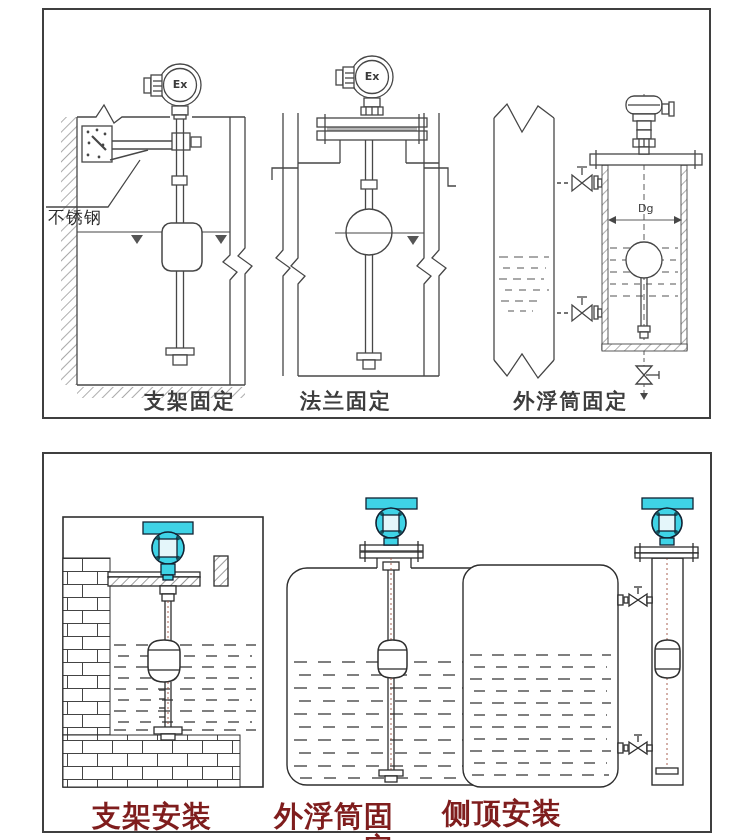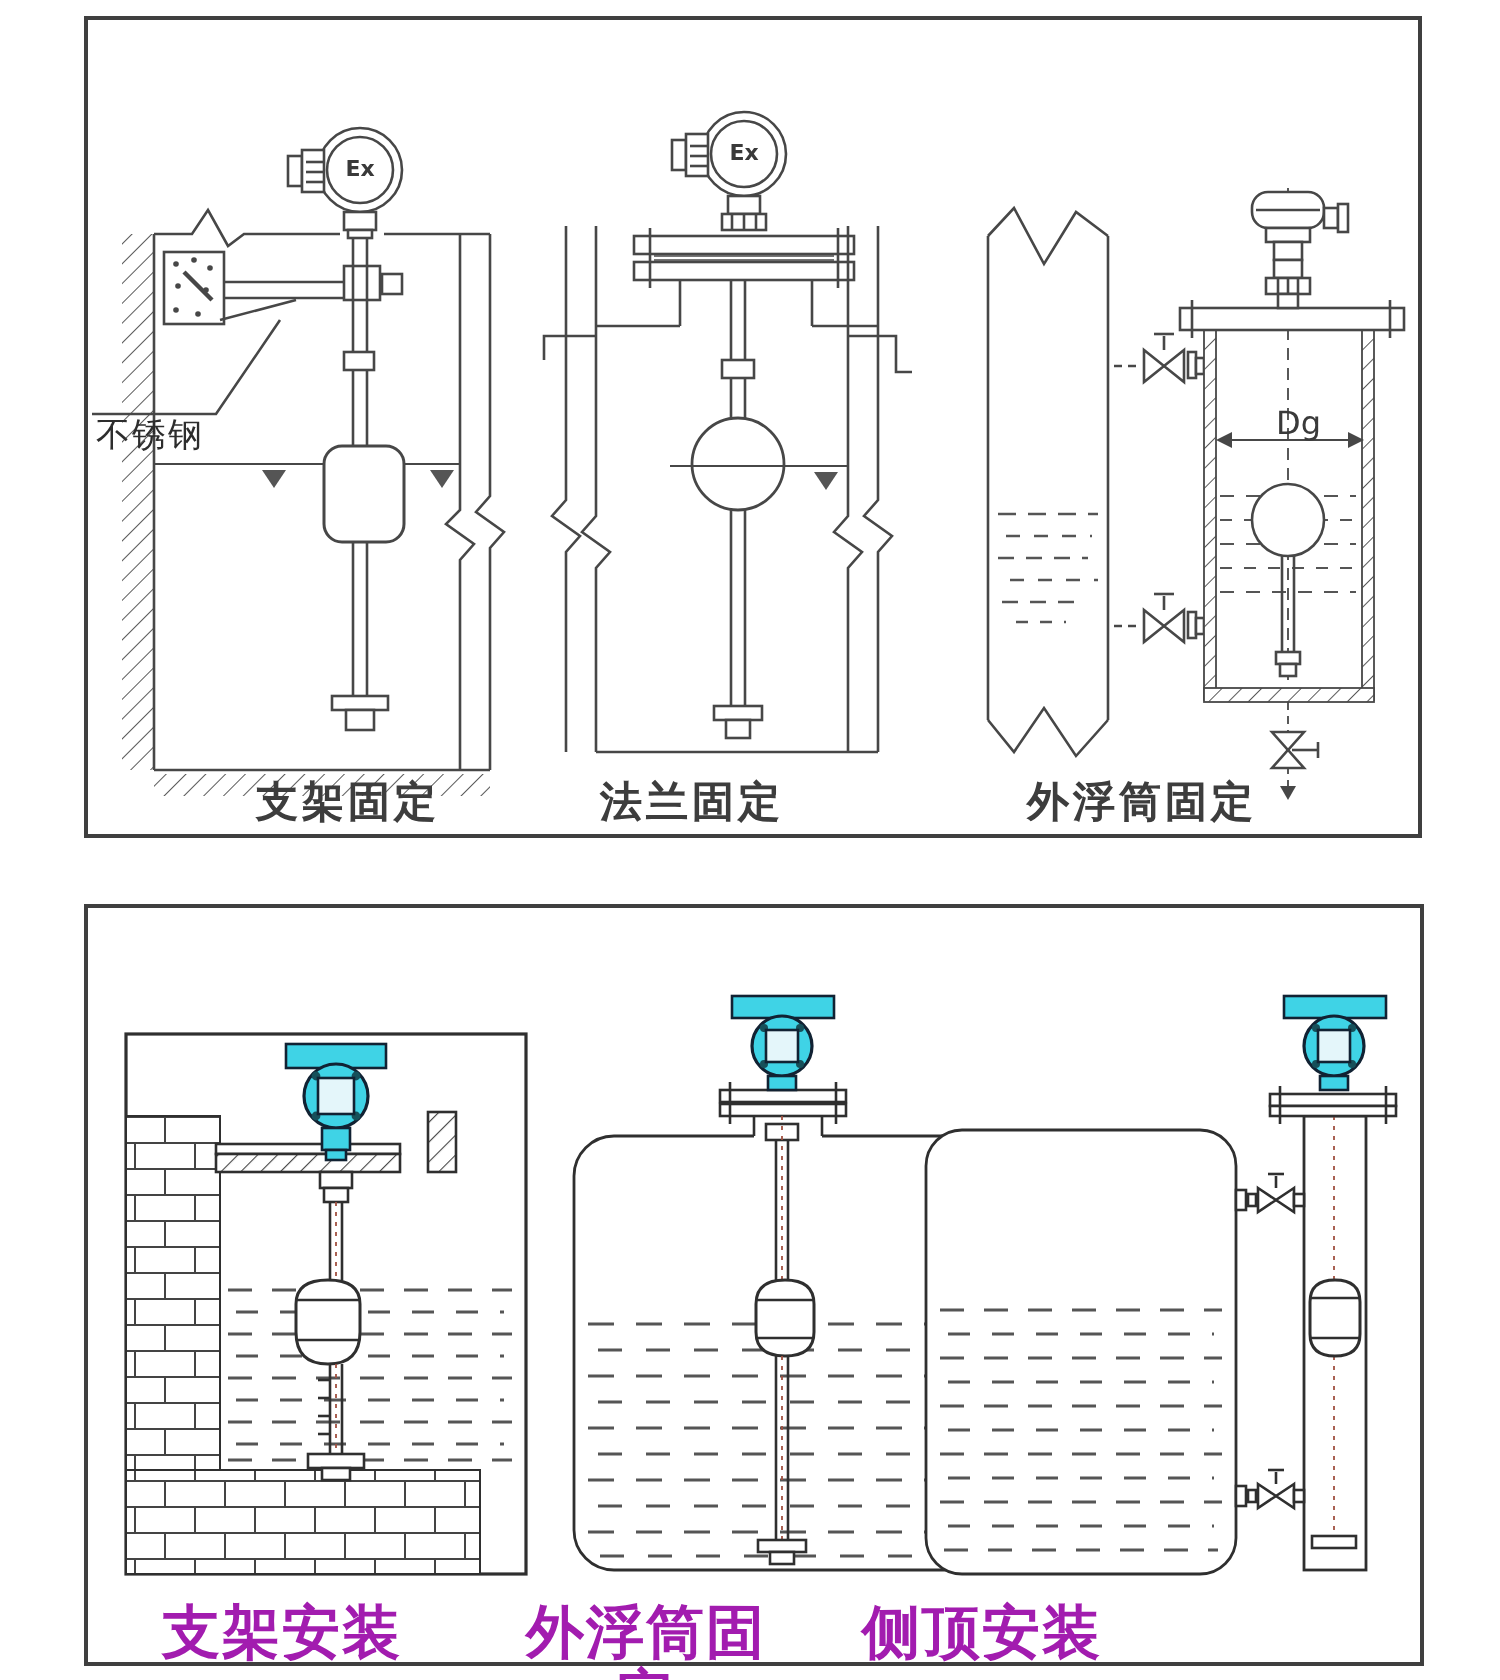--- a/index.html
+++ b/index.html
@@ -4,26 +4,26 @@
 <style>
   html,body{margin:0;padding:0;background:#ffffff;}
   .stage{position:relative;width:750px;height:840px;background:#fff;overflow:hidden;
          font-family:"DejaVu Sans",sans-serif;}
   .panel{position:absolute;background:#fff;border:2px solid #3f3f3f;box-sizing:border-box;}
   .panel-top{left:42px;top:8px;width:669px;height:411px;}
   .panel-bottom{left:42px;top:452px;width:670px;height:381px;}
   .panel svg{position:absolute;left:0;top:0;}
   .lbl{position:absolute;color:#333;white-space:nowrap;}
   .ex-label{font-size:11px;font-weight:600;color:#3a3a3a;text-align:center;}
-  .dg-label{font-size:16px;color:#3a3a3a;}
+  .dg-label{font-size:11px;color:#3a3a3a;}
   .ss-label{font-size:17px;color:#2d2d2d;letter-spacing:1px;}
   .cap-top{position:absolute;top:379px;height:24px;line-height:24px;text-align:center;
            font-size:21px;font-weight:700;letter-spacing:2px;color:#3d3d3d;}
-  .cap-bottom{position:absolute;top:346px;height:32px;line-height:32px;text-align:center;
-              font-size:29px;font-weight:800;letter-spacing:1px;color:#a21caf;}
+  .cap-bottom{position:absolute;top:346px;height:32px;line-height:32px;text-align:right;
+              font-size:29px;font-weight:800;letter-spacing:1px;color:#7f1d1d;}
 </style>
 </head>
 <body>
 
 <div class="stage">
 
   <section class="panel panel-top">
     <svg width="665" height="407" viewBox="0 0 665 407">
       <defs>
         <pattern id="hatch" width="7" height="7" patternUnits="userSpaceOnUse" patternTransform="rotate(45)">
@@ -242,21 +242,21 @@
           </g>
         </g>
       </g>
     </svg>
 
     <span class="lbl ss-label" style="left:4px;top:172px;width:62px;margin-top:24px;">不锈钢</span>
     <span class="lbl ex-label" style="left:122px;top:68px;width:28px;">Ex</span>
     <span class="lbl ex-label" style="left:314px;top:60px;width:28px;">Ex</span>
     <span class="lbl dg-label" style="left:594px;top:192px;width:30px;">Dg</span>
 
-    <span class="cap-top" style="left:60px;width:140px;">支架固定</span>
+    <span class="cap-top" style="left:76px;width:140px;">支架固定</span>
     <span class="cap-top" style="left:437px;width:180px;">外浮筒固定</span>
     <span class="cap-top" style="left:232px;width:140px;">法兰固定</span>
   </section>
 
   <section class="panel panel-bottom">
     <svg width="666" height="377" viewBox="0 0 666 377">
       <defs>
         <pattern id="brick" width="30" height="26" patternUnits="userSpaceOnUse">
           <rect width="30" height="26" fill="#ffffff"></rect>
           <line x1="0" y1="0.5" x2="30" y2="0.5" stroke="#444" stroke-width="1"></line>
@@ -442,15 +442,15 @@
             <line x1="594" y1="288" x2="594" y2="282"></line>
             <line x1="590" y1="281" x2="598" y2="281"></line>
             <rect x="603" y="291" width="5" height="6" fill="#fff"></rect>
           </g>
         </g>
       </g>
     </svg>
 
     <span class="cap-bottom" style="left:26px;width:142px;">支架安装</span>
     <span class="cap-bottom" style="left:208px;width:142px;">外浮筒固定</span>
-    <span class="cap-bottom" style="left:376px;width:142px;">侧顶安装</span>
+    <span class="cap-bottom" style="left:376px;width:142px;font-family:Liberation Mono, monospace;">侧顶安装</span>
   </section>
 </div>
 
 </body></html>

